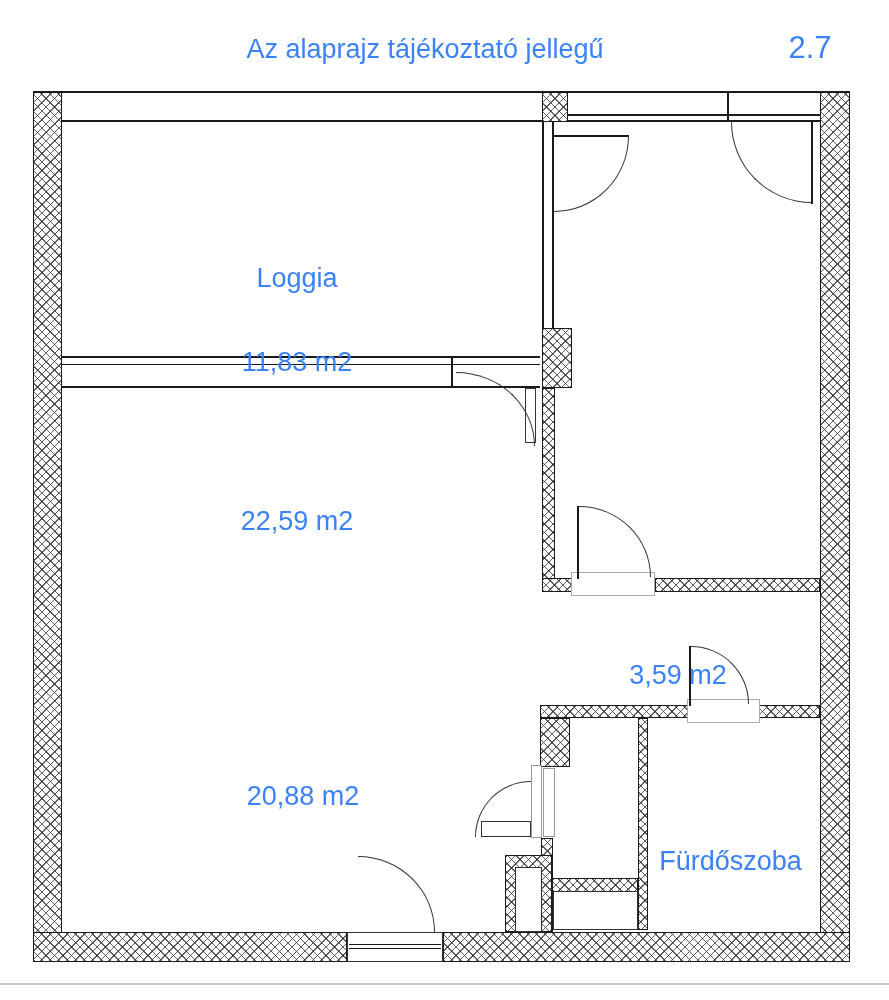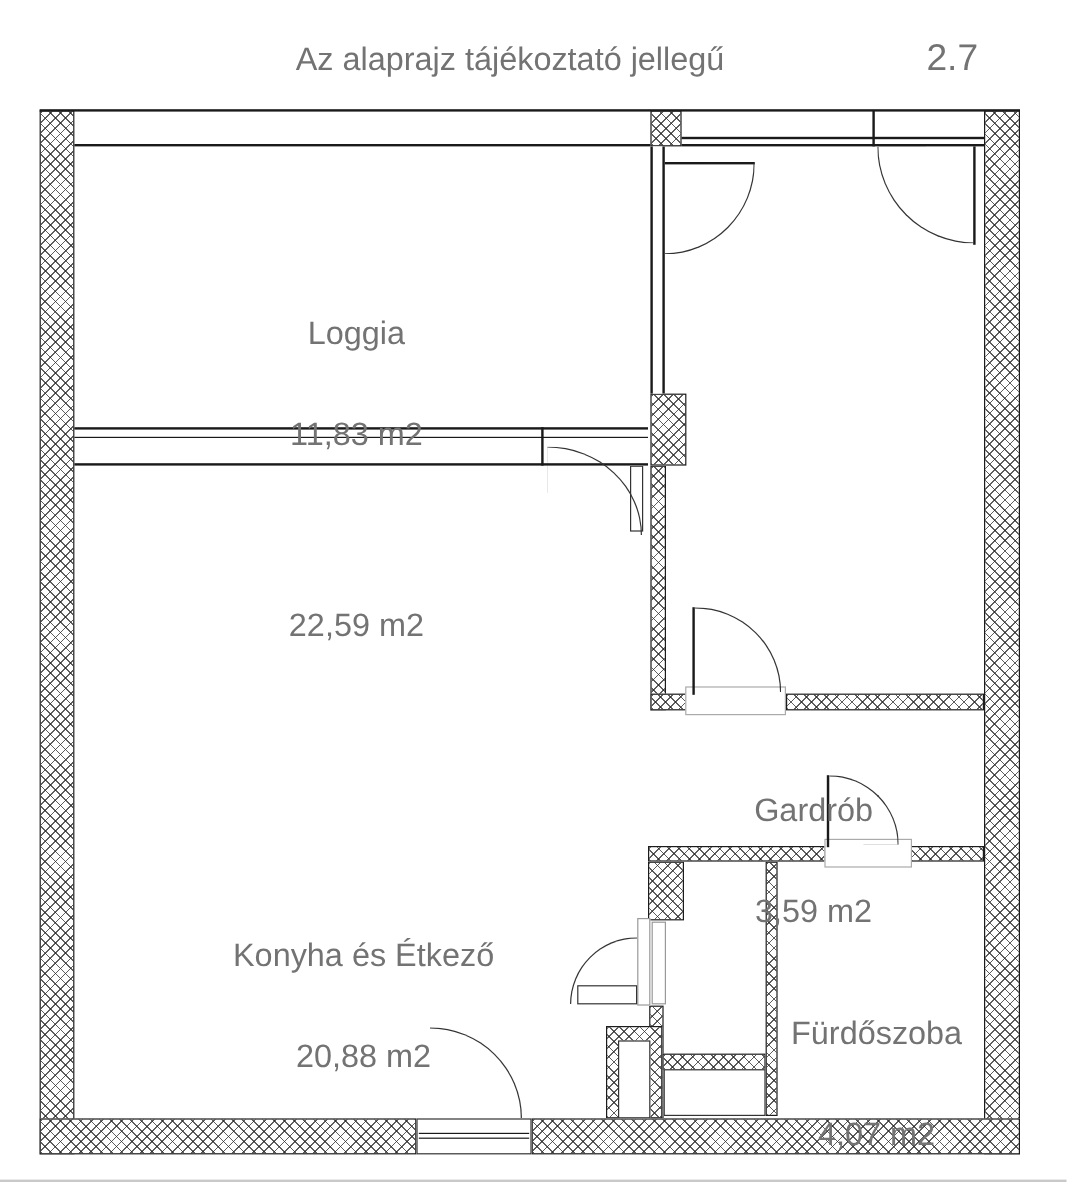--- a/index.html
+++ b/index.html
@@ -1,36 +1,36 @@
 <!DOCTYPE html>
 <html><head>
 <meta charset="utf-8">
 <style>
   html,body{margin:0;padding:0;background:#fff;}
   #page{position:relative;width:889px;height:1000px;background:#ffffff;overflow:hidden;
-        font-family:"Liberation Sans", sans-serif;color:#737373;}
+        font-family:"Liberation Sans", sans-serif;color:#3b82f6;}
   *{box-sizing:border-box;}
   .hatch{position:absolute;background-color:#fff;border:1px solid #1c1c1c;
          background-image:
            repeating-linear-gradient(45deg, rgba(40,40,40,.75) 0 1px, transparent 1px 6px),
            repeating-linear-gradient(135deg, rgba(40,40,40,.75) 0 1px, transparent 1px 6px);}
   .line{position:absolute;background:#1a1a1a;}
   .wrect{position:absolute;background:#fff;border:1px solid #333;}
   .frame{position:absolute;background:#fff;border:1px solid #999;}
   .thresh{position:absolute;background:#fff;border:1px solid #aaa;}
   .glazed{position:absolute;background:#fff;border-left:2px solid #1a1a1a;border-right:2px solid #1a1a1a;}
   .arc{position:absolute;border:0 solid #333;}
   .arc.ne{border-top:1.5px solid #333;border-right:1.5px solid #333;border-top-right-radius:100% 100%;}
   .arc.nw{border-top:1.5px solid #333;border-left:1.5px solid #333;border-top-left-radius:100% 100%;}
   .arc.se{border-bottom:1.5px solid #333;border-right:1.5px solid #333;border-bottom-right-radius:100% 100%;}
   .arc.sw{border-bottom:1.5px solid #333;border-left:1.5px solid #333;border-bottom-left-radius:100% 100%;}
   .room-label{position:absolute;text-align:center;line-height:1.32;font-size:27px;}
   .room-label .nm,.room-label .ar{display:block;white-space:nowrap;margin-top:48px;}
   #title{position:absolute;left:155px;top:34px;width:540px;text-align:center;font-size:27px;}
-  #plannum{position:absolute;left:772px;top:30px;width:76px;text-align:left;font-size:31px;}
+  #plannum{position:absolute;left:772px;top:30px;width:76px;text-align:center;font-size:31px;}
   #pageline{position:absolute;left:0;top:983px;width:889px;height:2px;background:#c9c9c9;}
 </style>
 </head>
 <body>
 
 <div id="page">
 
   <div id="title">Az alaprajz tájékoztató jellegű</div>
   <div id="plannum">2.7</div>
 
@@ -99,25 +99,22 @@
   <div class="room-label" style="left:177px;top:213px;width:240px;">
     <span class="nm">Loggia</span>
     <span class="ar">11,83 m2</span>
   </div>
   <div class="room-label" style="left:570px;top:332px;width:240px;">
   </div>
   <div class="room-label" style="left:177px;top:456px;width:240px;">
     <span class="ar">22,59 m2</span>
   </div>
   <div class="room-label" style="left:558px;top:610px;width:240px;">
-    <span class="nm">Gardrób</span>
     <span class="ar">3,59 m2</span>
   </div>
   <div class="room-label" style="left:143px;top:731px;width:320px;">
-    <span class="nm">Konyha és Étkező</span>
     <span class="ar">20,88 m2</span>
   </div>
   <div class="room-label" style="left:628px;top:796px;width:205px;">
     <span class="nm">Fürdőszoba</span>
-    <span class="ar">4,07 m2</span>
   </div>
 
 </div>
 
 </body></html>

